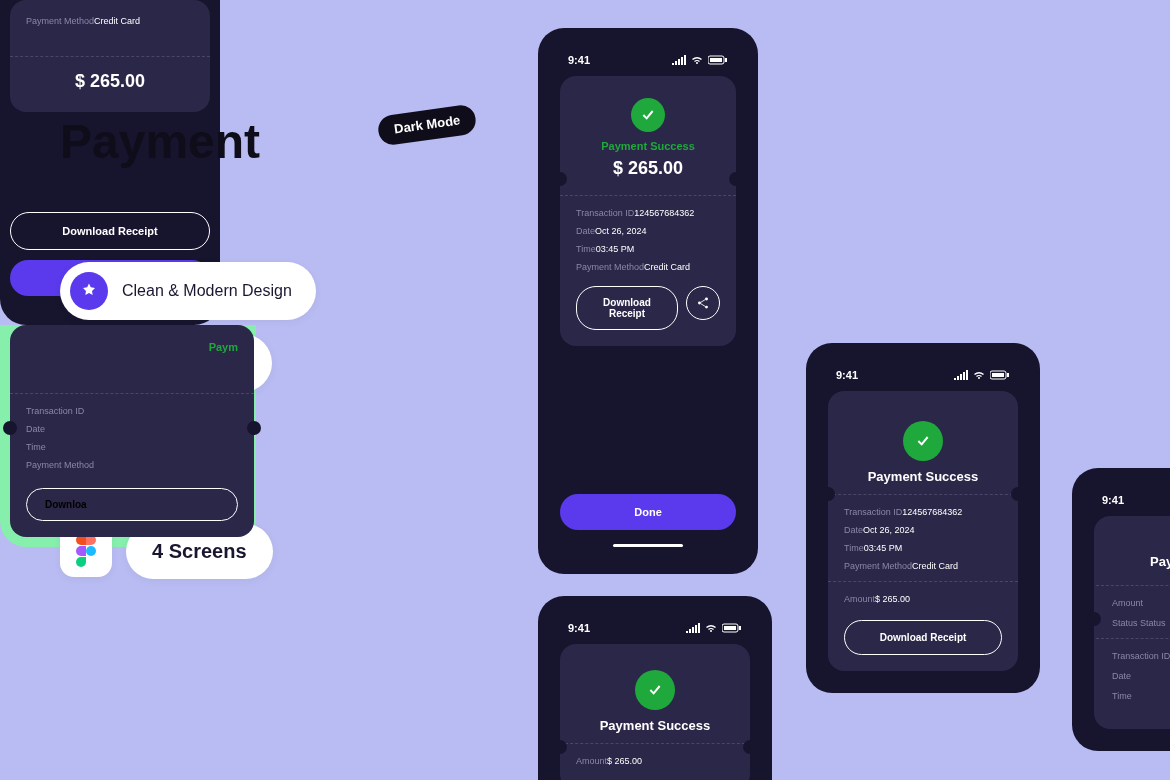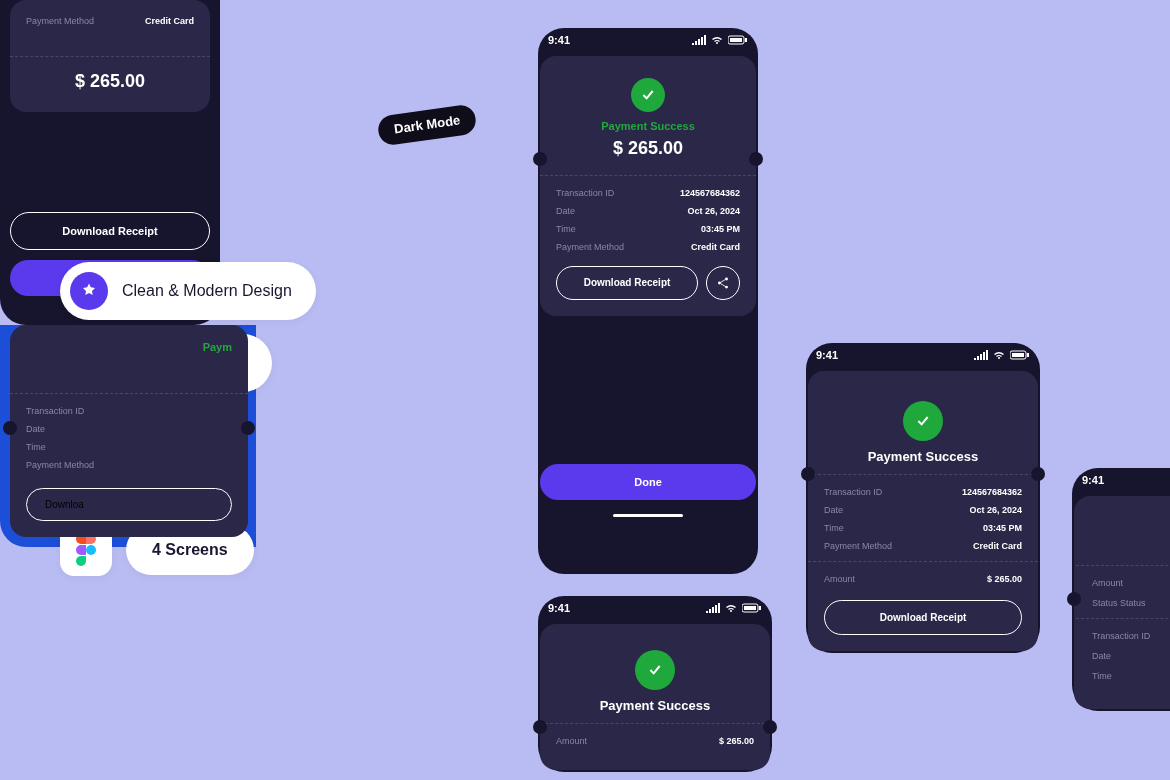--- a/index.html
+++ b/index.html
@@ -7,68 +7,69 @@
 .left{position:absolute;left:60px;top:60px;width:430px}
 .eyebrow{font-size:14px;font-weight:600;letter-spacing:2px;color:#1a1630;margin-bottom:40px}
 .headline{font-size:48px;font-weight:800;line-height:1.1;color:#0f0d1a;margin-bottom:40px;position:relative}
 .badge-dark{position:absolute;top:-6px;right:14px;background:#0f0d1a;color:#fff;font-size:13px;font-weight:600;padding:8px 16px;border-radius:18px;transform:rotate(-8deg)}
 .pills{display:flex;flex-direction:column;gap:14px;align-items:flex-start;margin-bottom:60px}
 .pill{background:#fff;border-radius:50px;padding:10px 24px 10px 10px;display:flex;align-items:center;gap:14px;font-size:16px;font-weight:500;color:#1a1630;box-shadow:0 2px 8px rgba(0,0,0,.05)}
 .pill-icon{width:38px;height:38px;border-radius:50%;background:#5a3aec;display:flex;align-items:center;justify-content:center}
 .pill-icon svg{width:18px;height:18px;fill:#fff}
 .bottom-row{display:flex;gap:14px;align-items:center}
 .figma-badge{width:52px;height:52px;background:#fff;border-radius:14px;display:flex;align-items:center;justify-content:center;box-shadow:0 2px 8px rgba(0,0,0,.05)}
-.screens-pill{background:#fff;border-radius:50px;padding:16px 26px;font-size:16px;font-weight:600;color:#1a1630;box-shadow:0 2px 8px rgba(0,0,0,.05)}
-
-.phone{position:absolute;width:220px;background:#17142e;border-radius:26px;padding:2px;color:#fff}
+.screens-pill{background:#fff;border-radius:50px;padding:16px 26px;font-size:20px;font-weight:600;color:#1a1630;box-shadow:0 2px 8px rgba(0,0,0,.05)}
+
+.phone{position:absolute;width:220px;background:#17142e;border-radius:26px;padding:22px;color:#fff}
 .phone-top{display:flex;justify-content:space-between;align-items:center;padding:4px 8px 10px;font-size:11px;font-weight:600}
 .status-icons{display:flex;gap:4px;align-items:center}
 .receipt{background:#2b2748;border-radius:16px;padding:16px;position:relative;}
 .receipt::before,.receipt::after{content:'';position:absolute;width:14px;height:14px;background:#17142e;border-radius:50%;top:96px}
 .receipt::before{left:-7px}
 .receipt::after{right:-7px}
 .receipt.v2::before,.receipt.v2::after{top:56px}
 .check{width:34px;height:34px;border-radius:50%;background:#1fa83b;display:flex;align-items:center;justify-content:center;margin:6px auto 8px}
 .check svg{width:16px;height:16px;stroke:#fff;stroke-width:3;fill:none}
 .success{text-align:center;color:#1fa83b;font-size:11px;font-weight:600;margin-bottom:6px}
 .success-white{text-align:center;color:#fff;font-size:13px;font-weight:600;margin-bottom:10px}
 .amount{text-align:center;color:#fff;font-size:18px;font-weight:700;margin-bottom:16px}
 .divider{border-top:1px dashed #4a4668;margin:10px -16px 12px}
-.row{display:flex;justify-content:space-between;font-size:9px;margin-bottom:8px}
+.row{display:flex;font-size:9px;margin-bottom:8px}
 .row .k{color:#8b87a8}
-.row .v{color:#fff;font-weight:700}
+.row .v{color:#fff;font-weight:400}
 .btn-row{display:flex;gap:8px;margin-top:14px}
 .btn-outline{flex:1;border:1px solid #fff;border-radius:20px;padding:10px;text-align:center;font-size:10px;font-weight:600;color:#fff}
 .btn-circle{width:34px;height:34px;border:1px solid #fff;border-radius:50%;display:flex;align-items:center;justify-content:center}
 .btn-primary{background:#5a3aec;color:#fff;border-radius:20px;padding:12px;text-align:center;font-size:11px;font-weight:600;margin-top:10px}
 .home-ind{width:70px;height:3px;background:#fff;border-radius:3px;margin:14px auto 2px}
 
 .phone1{left:538px;top:28px;height:546px}
 .phone1 .spacer{height:138px}
 
 .p2{left:806px;top:-100px;width:220px;background:#17142e;border-radius:0 0 26px 26px;padding:0 10px 10px}
 .p2 .receipt{margin-top:0}
 .p2 .receipt::before,.p2 .receipt::after{display:none}
 
-.p3{left:1072px;top:-30px;width:256px;background:#1d4ed8;border-radius:0 0 0 26px;padding:0 8px 10px 10px}
+.p3{left:1072px;top:-30px;width:256px;background:#86efac;border-radius:0 0 0 26px;padding:0 2px 10px 10px}
 
 .phone4{left:806px;top:343px;width:234px}
 .phone4 .check{width:40px;height:40px;margin-top:14px}
 
 .phone5{left:538px;top:596px;width:234px}
 .phone6{left:1072px;top:468px;width:160px}
 .phone6 .receipt{padding:18px}
 .phone6 .row{margin-bottom:10px}
 </style>
 </head>
 <body>
 
 <div class="left">
   <div class="eyebrow">USER INTERFACE</div>
   <div class="headline">
+    <span>Payment</span>
     <span class="badge-dark">Dark Mode</span><br>
     <br>
   </div>
   <div class="pills">
     <div class="pill">
       <span class="pill-icon">
           <svg viewBox="0 0 24 24">
             <path d="M12 2l2.4 4.9L20 8l-4 3.9.9 5.4L12 14.8 7.1 17.3 8 11.9 4 8l5.6-1.1z"></path>
           </svg>
         </span>
@@ -190,21 +191,21 @@
     <div class="row">
         <span class="k">Date</span>
       </div>
     <div class="row">
         <span class="k">Time</span>
       </div>
     <div class="row">
         <span class="k">Payment Method</span>
       </div>
     <div style="height:10px"></div>
-    <div style="border:1px solid #fff;border-radius:20px;padding:10px 0 10px 18px;font-size:10px;font-weight:400">Downloa</div>
+    <div style="border:1px solid #fff;border-radius:20px;padding:10px 0 10px 18px;font-size:10px;font-weight:700">Downloa</div>
   </div>
 </div>
 
 <div class="phone phone4">
   <div class="phone-top">
     <span>9:41</span>
     <span class="status-icons">
       <svg width="14" height="10">
           <path d="M0 8h2v2H0zm3-2h2v4H3zm3-2h2v6H6zm3-2h2v8H9zm3-2h2v10h-2z" fill="#fff"></path>
         </svg>

